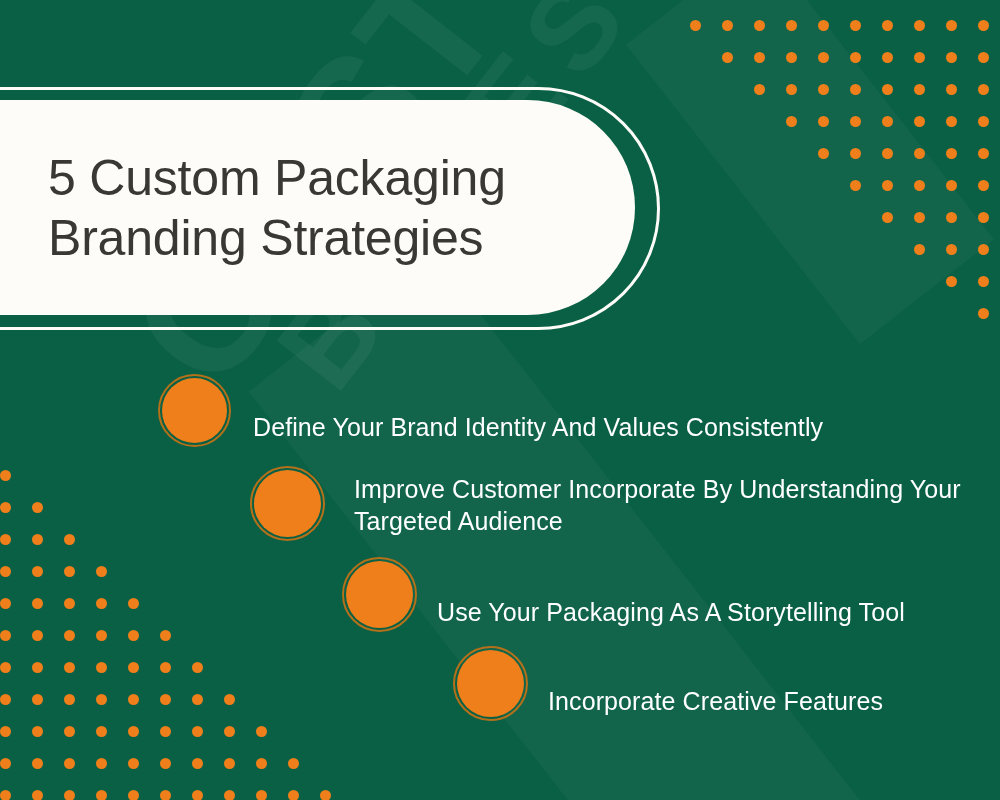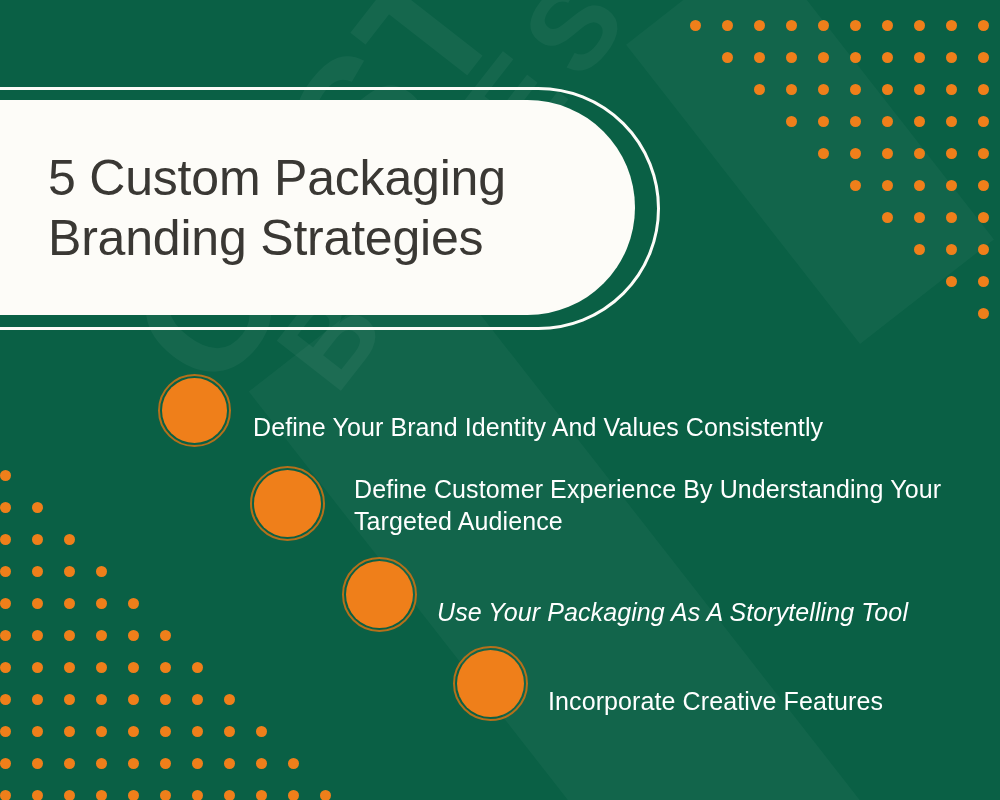--- a/index.html
+++ b/index.html
@@ -169,21 +169,21 @@
   }
 
   #strategy-item-1 { left: 133px; top: 378px; }
   #strategy-item-1 .bullet-marker { width: 65px; height: 65px; }
   #strategy-item-1 .strategy-text { margin-left: 26px; margin-top: 8px; width: 640px; }
 
   #strategy-item-2 { left: 225px; top: 470px; }
   #strategy-item-2 .bullet-marker { width: 67px; height: 67px; }
   #strategy-item-2 .strategy-text { margin-left: 33px; margin-top: -2px; width: 640px; }
 
-  #strategy-item-3 { left: 317px; top: 561px; font-style: italic; }
+  #strategy-item-3 { left: 317px; top: 561px; }
   #strategy-item-3 .bullet-marker { width: 67px; height: 67px; }
   #strategy-item-3 .strategy-text { margin-left: 24px; margin-top: 9px; width: 560px; }
 
   #strategy-item-4 { left: 407px; top: 650px; padding-left: 21px; }
   #strategy-item-4 .bullet-marker { width: 67px; height: 67px; }
   #strategy-item-4 .strategy-text { margin-left: 24px; margin-top: 9px; width: 480px; }
 </style>
 </head>
 <body>
 
@@ -330,21 +330,21 @@
 
   <div id="strategy-list">
 
     <div class="strategy-item" id="strategy-item-1">
       <span class="bullet-marker"></span>
       <span class="strategy-text">Define Your Brand Identity And Values Consistently</span>
     </div>
 
     <div class="strategy-item" id="strategy-item-2">
       <span class="bullet-marker"></span>
-      <span class="strategy-text">Define Customer Experience By Understanding Your Targeted Audience</span>
+      <span class="strategy-text">Improve Customer Incorporate By Understanding Your Targeted Audience</span>
     </div>
 
     <div class="strategy-item" id="strategy-item-3">
       <span class="bullet-marker"></span>
       <span class="strategy-text">Use Your Packaging As A Storytelling Tool</span>
     </div>
 
     <div class="strategy-item" id="strategy-item-4">
       <span class="bullet-marker"></span>
       <span class="strategy-text">Incorporate Creative Features</span>

